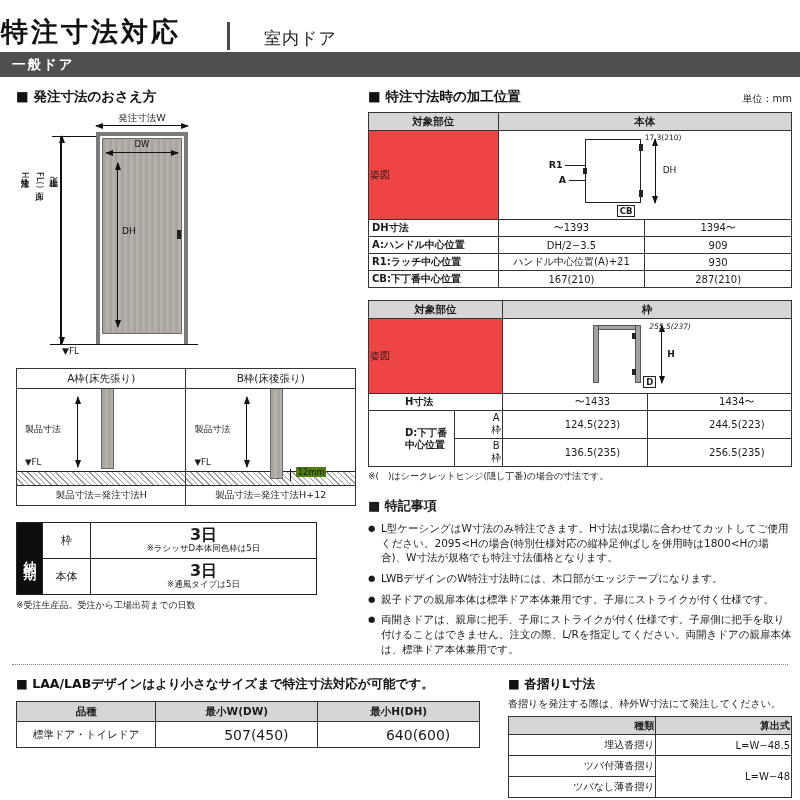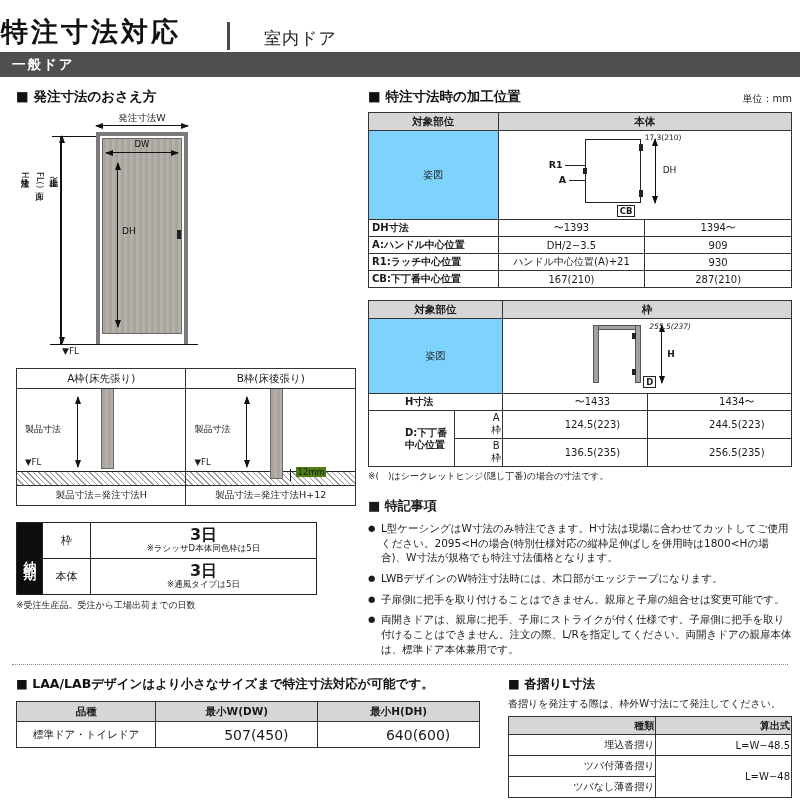--- a/index.html
+++ b/index.html
@@ -79,21 +79,21 @@
   .days { font-size:16px; font-weight:bold; line-height:1.1; }
   .dnote { font-size:8.5px; color:#222; }
   .footnote { margin-top:4px; font-size:9px; color:#222; }
 
   
   .head-row { display:flex; justify-content:space-between; align-items:flex-end; margin-bottom:6px; }
   .unit { font-size:10px; }
   .spec { width:424px; font-size:10px; }
   .spec th,.spec td { border:1px solid #333; }
   .spec th { height:18px; background:#d6d6d6; font-size:10.5px; }
-  .spec .zc { text-align:center; background:#7dd3fc; font-weight:normal; }
+  .spec .zc { text-align:left; background:#ef4444; font-weight:normal; }
   .spec .lbl { text-align:left; padding:1px 3px; font-weight:bold; height:16px;margin-left:20px; }
   .spec .val { text-align:center; height:16px; }
   .spec .figtd { padding:0; }
   .t2 { margin-top:12px; }
   .t2 .lbl,.t2 .val { height:14px;padding-left:36px; }
   .dlbl span { display:block; line-height:1.2; }
   .fig1 { position:relative; height:88px; }
   .f1-door { position:absolute; left:86px; top:8px; width:56px; height:64px; border:1.5px solid #222; background:#fff; }
   .mark { position:absolute; width:4px; height:7px; background:#222; }
   .f1-top { position:absolute; left:146px; top:2px; font-size:7.5px; }
@@ -335,21 +335,21 @@
         <td class="val">136.5(235)</td>
         <td class="val">256.5(235)</td>
       </tr>
     </tbody>
       </table>
     <div class="small-note">※(　)はシークレットヒンジ(隠し丁番)の場合の寸法です。</div>
 
     <div class="notes-head">■ 特記事項</div>
     <div class="note-item">L型ケーシングはW寸法のみ特注できます。H寸法は現場に合わせてカットしてご使用ください。2095&lt;Hの場合(特別仕様対応の縦枠足伸ばしを併用時は1800&lt;Hの場合)、W寸法が規格でも特注寸法価格となります。</div>
     <div class="note-item">LWBデザインのW特注寸法時には、木口部がエッジテープになります。</div>
-    <div class="note-item">子扉側に把手を取り付けることはできません。親扉と子扉の組合せは変更可能です。</div>
+    <div class="note-item">親子ドアの親扉本体は標準ドア本体兼用です。子扉にストライクが付く仕様です。</div>
     <div class="note-item">両開きドアは、親扉に把手、子扉にストライクが付く仕様です。子扉側に把手を取り付けることはできません。注文の際、L/Rを指定してください。両開きドアの親扉本体は、標準ドア本体兼用です。</div>
   </div>
 
   <div class="bottom-divider"></div>
 
   <div class="bottom-left">
     <div class="sec-head">■ LAA/LABデザインはより小さなサイズまで特注寸法対応が可能です。</div>
     <table class="min-table">
       <tbody>
           <tr>

